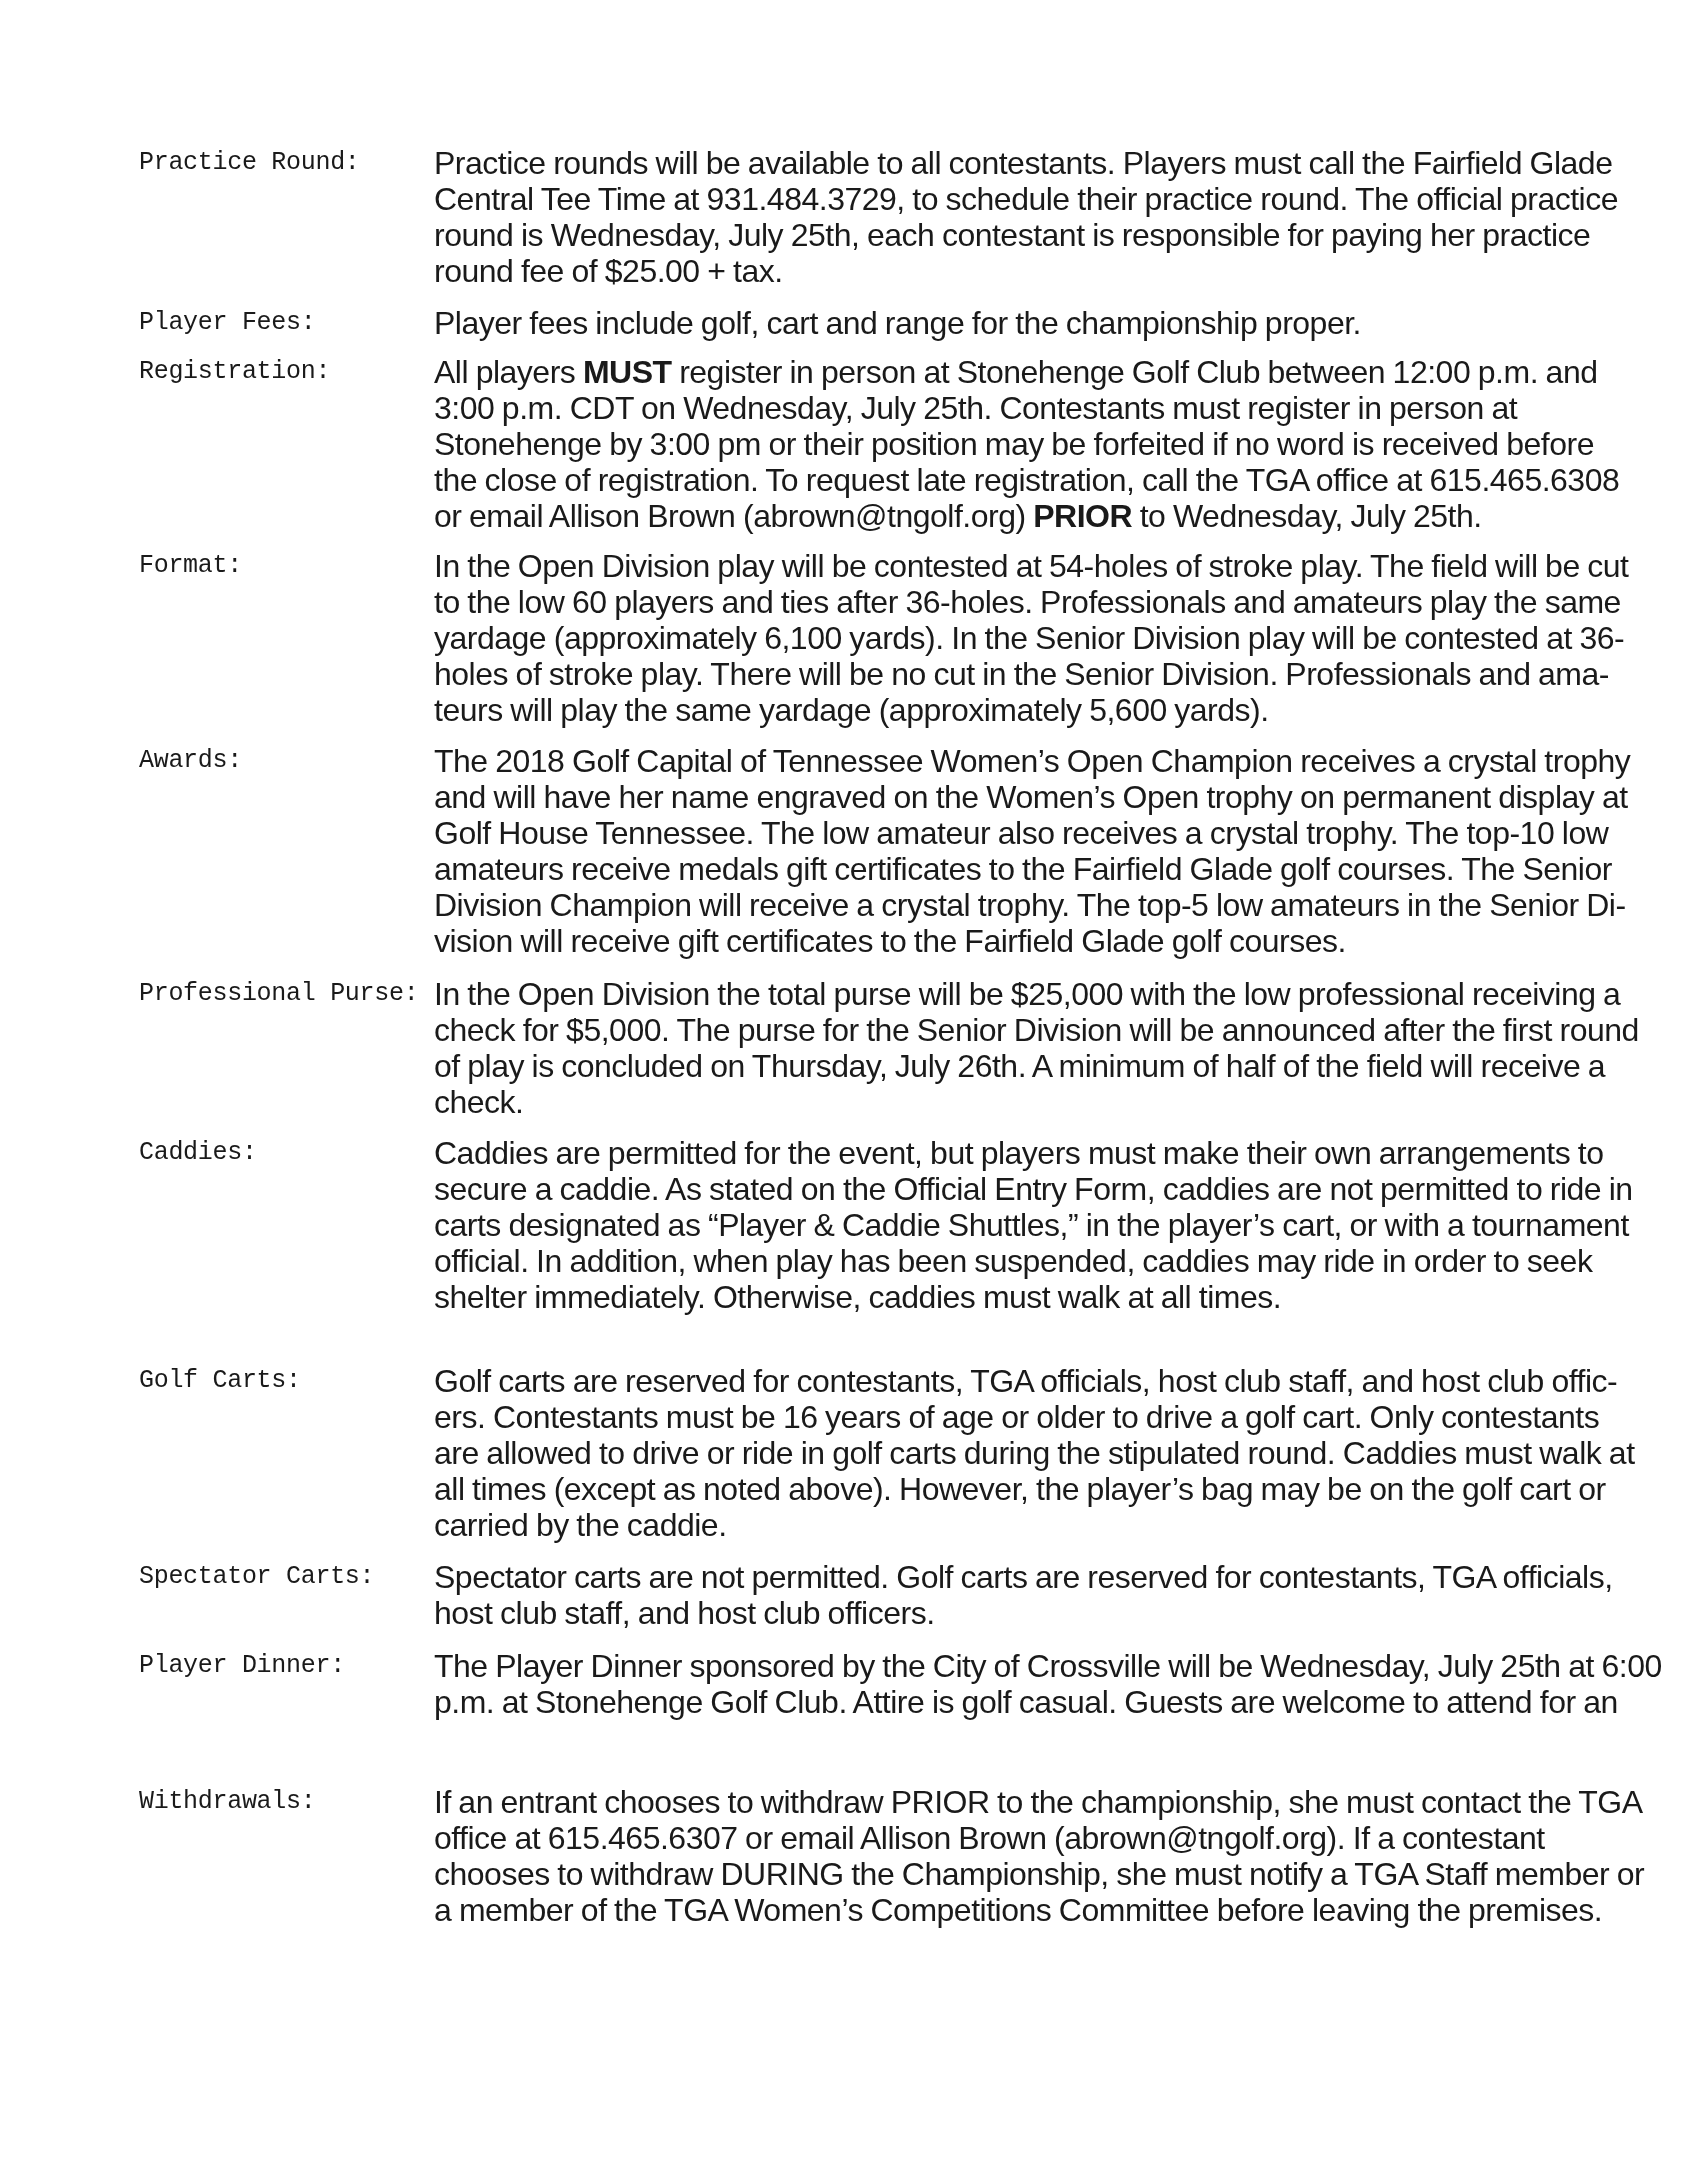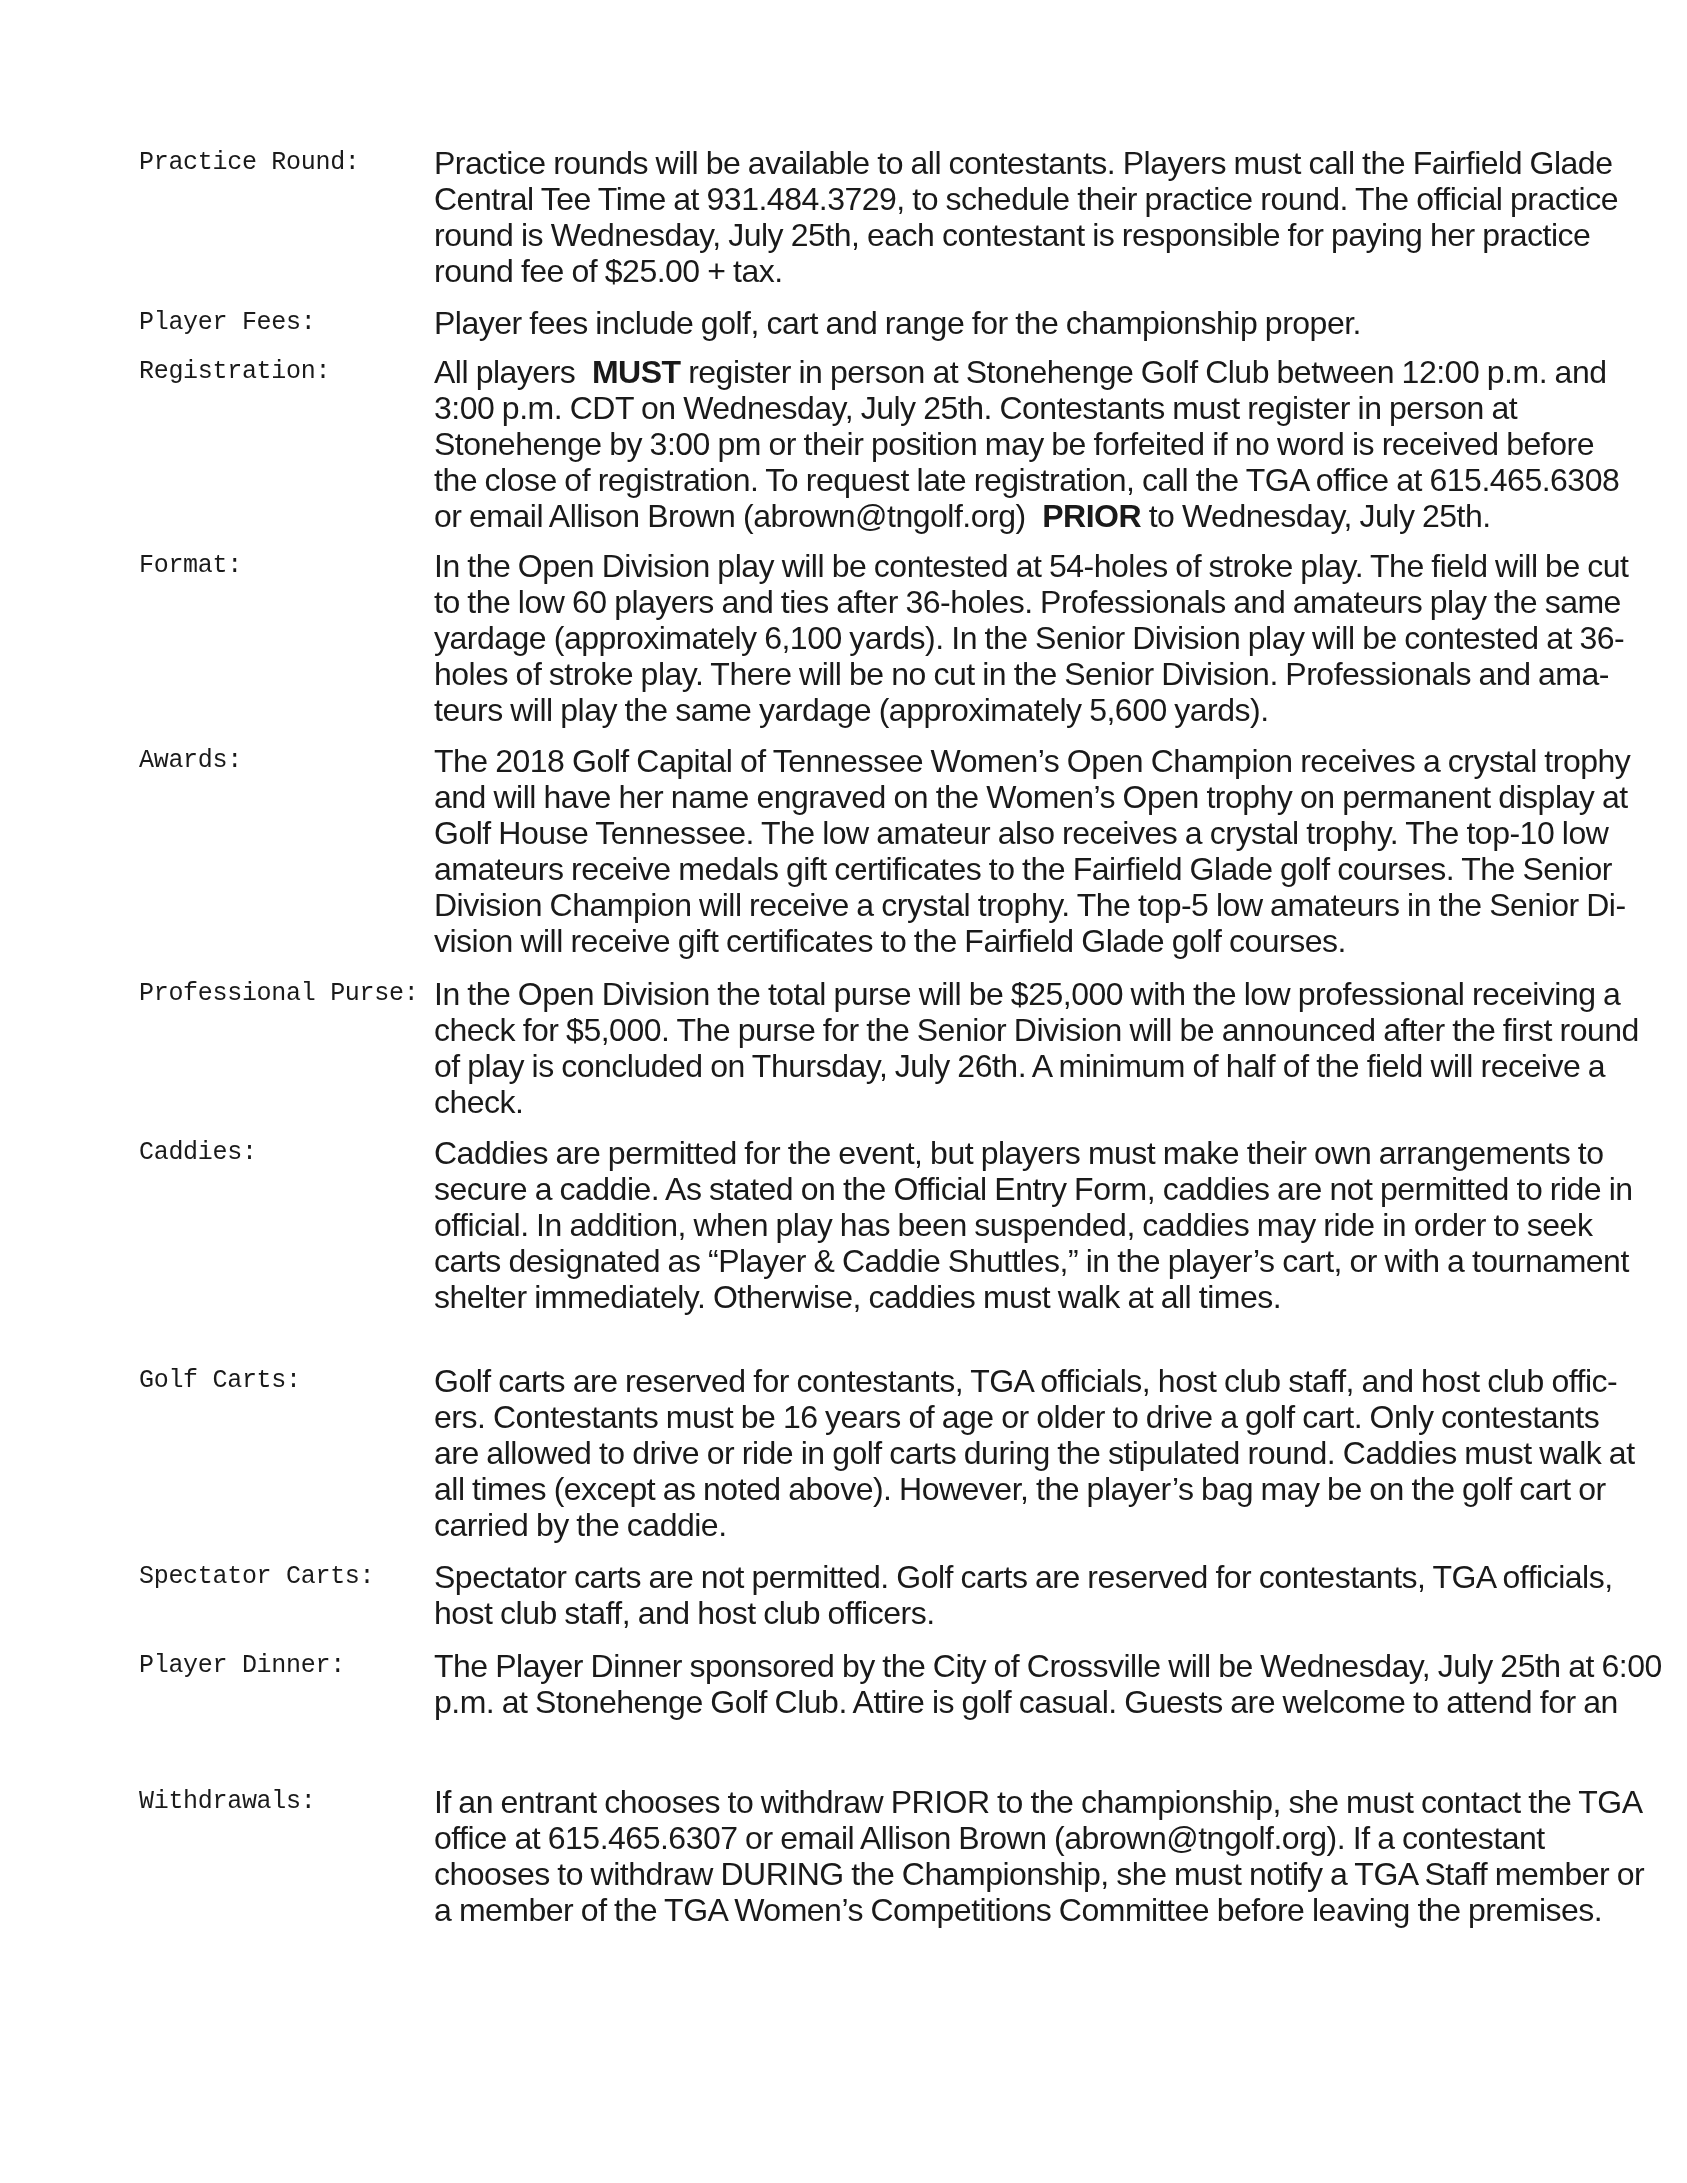--- a/index.html
+++ b/index.html
@@ -13,21 +13,21 @@
     font-size: 25px; line-height: 36px; white-space: nowrap;
     letter-spacing: -0.3px;
     font-family: Liberation Mono, monospace;
   }
   .body {
     position: absolute; left: 434px; top: 0; width: 1114px;
     font-size: 32px; line-height: 36px;
     letter-spacing: -0.5px; word-spacing: -0.8px;
   }
   .line { display: block; white-space: nowrap; }
-  b { font-weight: bold; margin-left: 9px; }
+  b { font-weight: bold; }
 </style>
 </head>
 <body>
 
 <div>
   <div class="section" style="top:145px">
     <div class="label">Practice Round:</div>
     <div class="body">
         <span class="line">Practice rounds will be available to all contestants.  Players must call the Fairfield Glade</span>
         <span class="line">Central Tee Time  at  931.484.3729, to schedule their practice round.  The official practice</span>
@@ -79,22 +79,22 @@
         <span class="line">check for $5,000.  The purse for the Senior Division will be announced after the first round</span>
         <span class="line">of play is concluded on Thursday, July 26th.  A minimum of half of the field will receive a</span>
         <span class="line">check.</span>
       </div>
   </div>
   <div class="section" style="top:1135px">
     <div class="label">Caddies:</div>
     <div class="body">
         <span class="line">Caddies are permitted for the event, but players must make their own arrangements to</span>
         <span class="line">secure a caddie.  As stated on the Official Entry Form, caddies are not permitted to ride in</span>
+        <span class="line">carts designated as “Player &amp; Caddie Shuttles,” in the player’s cart, or with a tournament</span>
         <span class="line">official.  In addition, when play has been suspended, caddies may ride in order to seek</span>
-        <span class="line">carts designated as “Player &amp; Caddie Shuttles,” in the player’s cart, or with a tournament</span>
         <span class="line">shelter immediately.  Otherwise, caddies must walk at all times.</span>
       </div>
   </div>
   <div class="section" style="top:1363px">
     <div class="label">Golf Carts:</div>
     <div class="body">
         <span class="line">Golf carts are reserved for contestants, TGA officials, host club staff, and host club offic-</span>
         <span class="line">ers.  Contestants must be 16 years of age or older to drive a golf cart.  Only contestants</span>
         <span class="line">are allowed to drive or ride in golf carts during the stipulated round.  Caddies must walk at</span>
         <span class="line">all times (except as noted above).  However, the player’s bag may be on the golf cart or</span>

